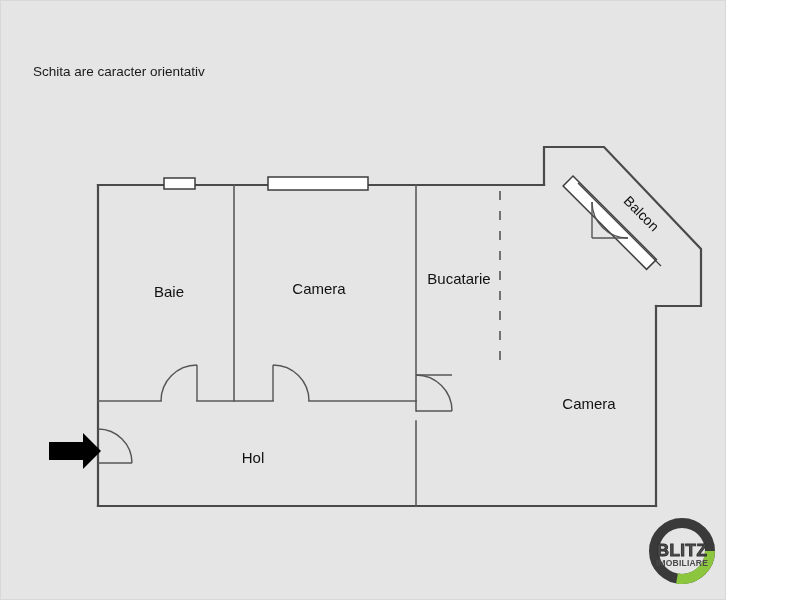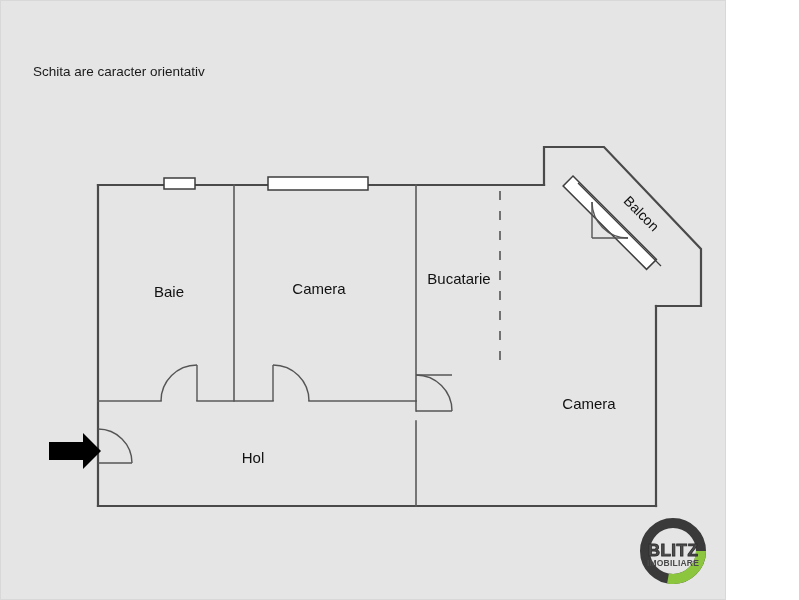--- a/index.html
+++ b/index.html
@@ -67,21 +67,21 @@
     stroke-width: 1.6;
     fill: none;
     stroke-dasharray: 9 11;
   }
   .arrow {
     fill: #000000;
     stroke: none;
   }
   .logo-wrap {
     position: absolute;
-    right: 9px;
+    right: 0;
     bottom: 9px;
     width: 86px;
     height: 78px;
     text-align: right;
   }
   .logo-svg { width: 86px; height: 78px; display: block; }
   .logo-text-main {
     font-family: "Liberation Sans", sans-serif;
     font-weight: bold;
     font-size: 17px;

